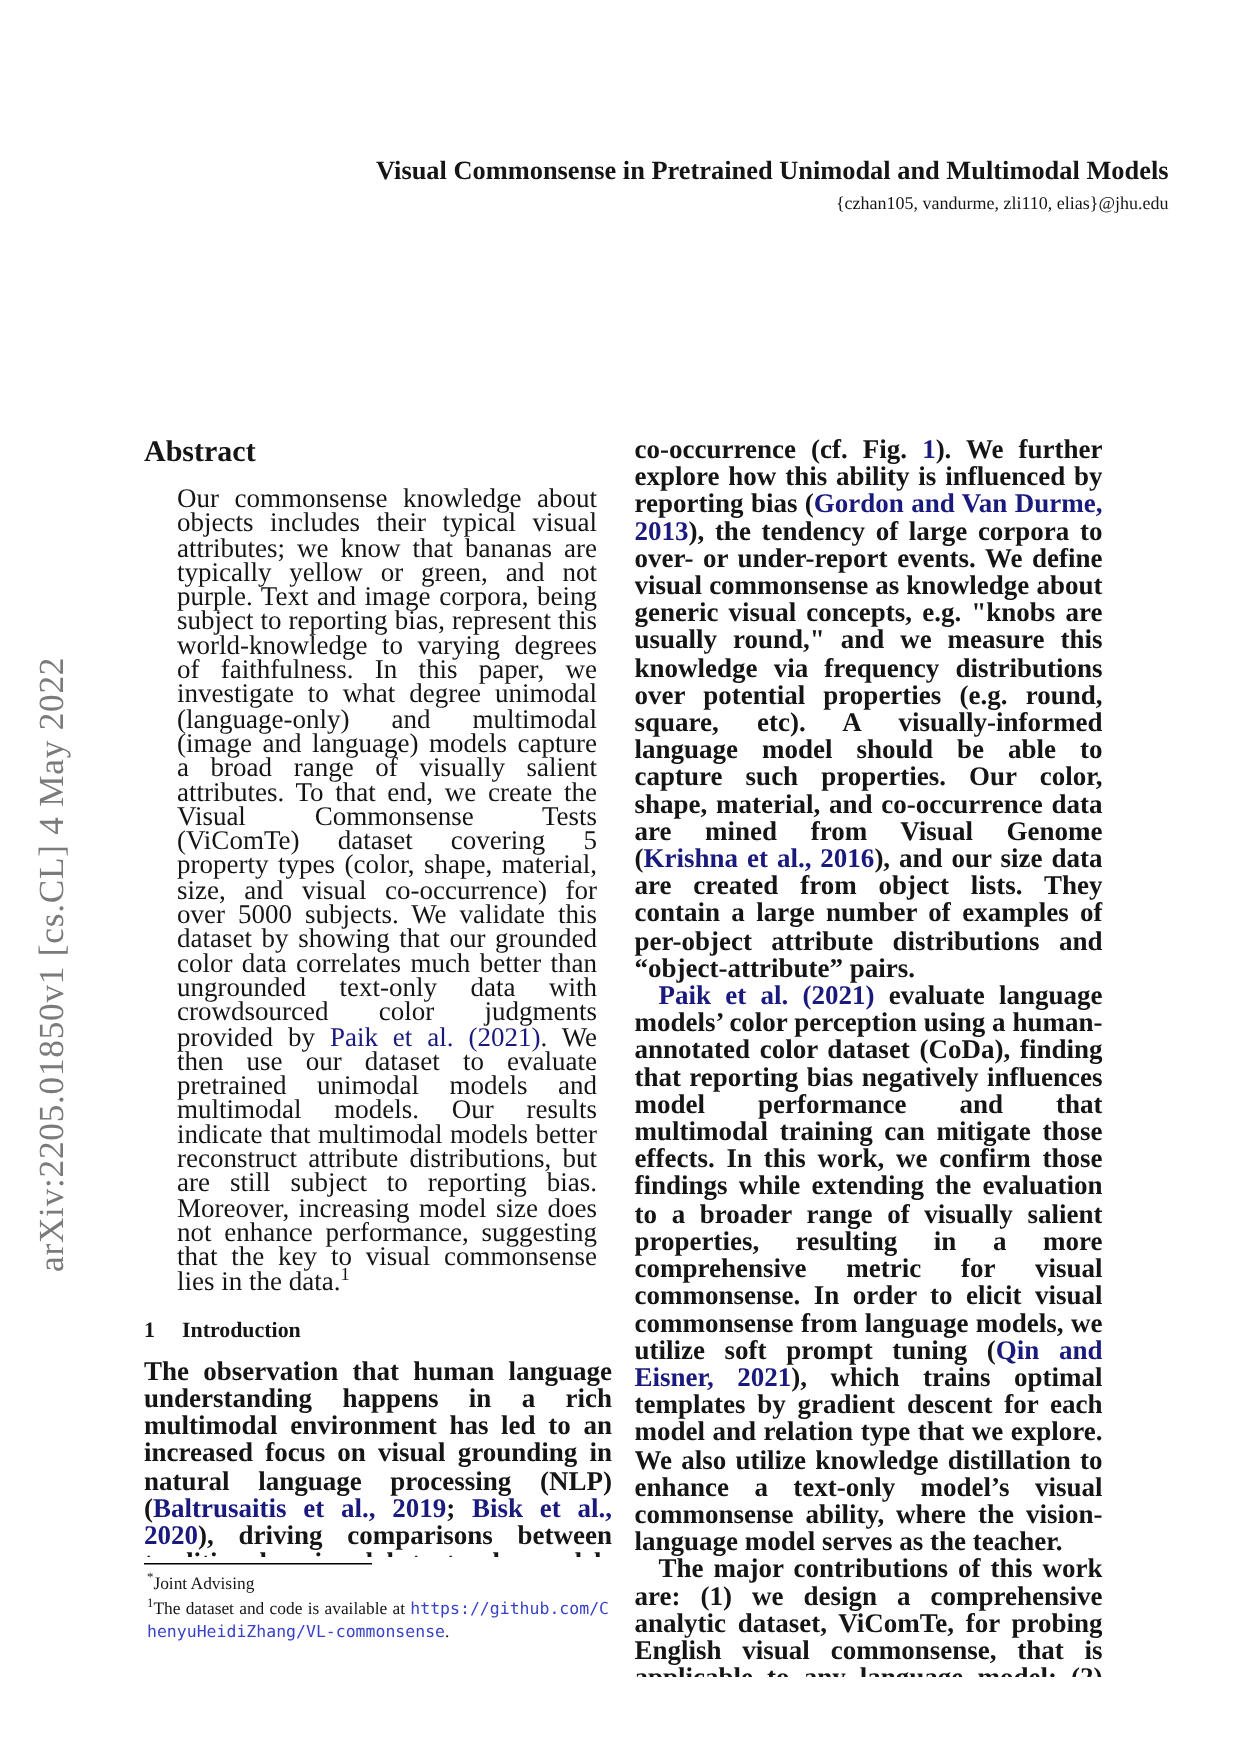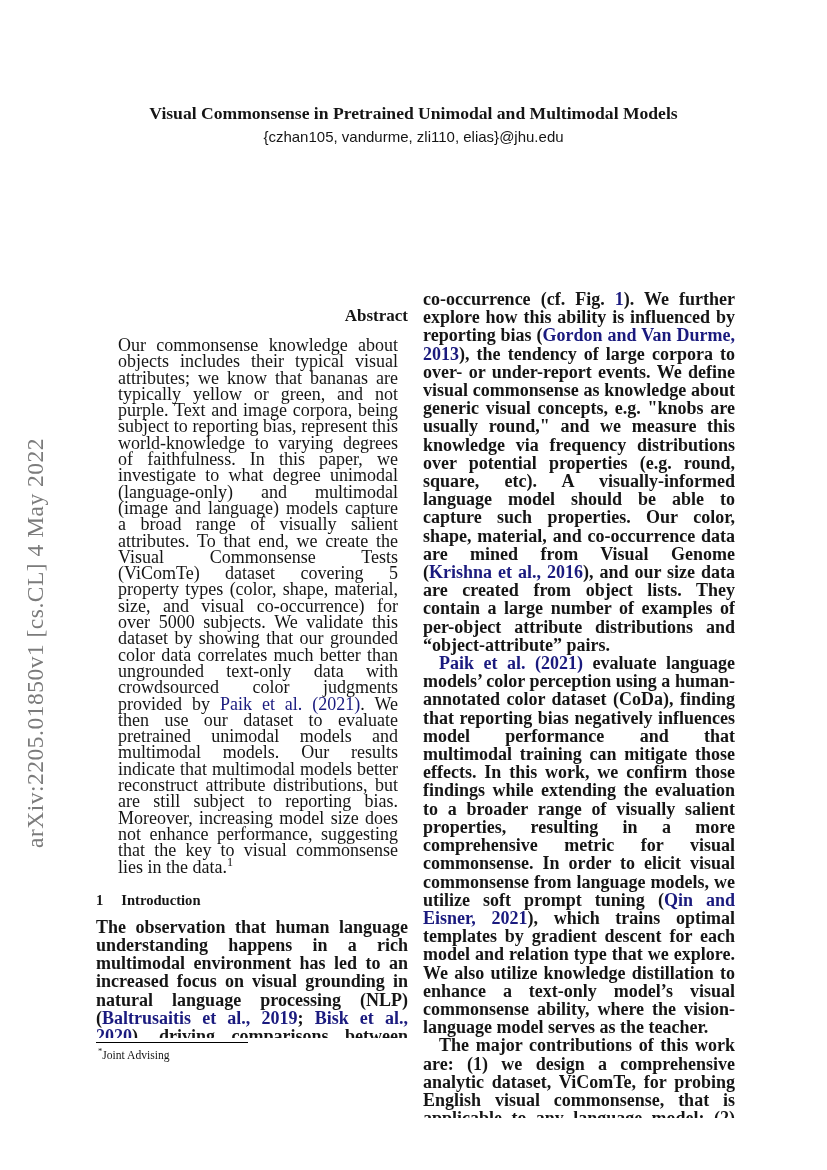--- a/index.html
+++ b/index.html
@@ -20,45 +20,45 @@
     width: 560px;
     transform-origin: 0 0;
     transform: rotate(-90deg);
     font-size: 23.5px;
     letter-spacing: 0.5px;
     color: var(--watermark, #7b7b7b);
     white-space: nowrap;
   }
 
   
-  .header { position: absolute; left: 48px; right: 48px; top: 103px; text-align: center; }
+  .header { position: absolute; left: 48px; right: 48px; top: 103px; text-align: right; }
   .title { font-size: 17.6px; font-weight: bold; margin: 0; }
   .authors {
     margin-top: 44px;
     display: flex; justify-content: center; gap: 38px;
     font-weight: bold; font-size: 14px;
   }
   .author sup { font-size: 9px; font-weight: bold; }
   .affiliation { margin-top: 5px; font-size: 14px; }
   .emails {
     margin-top: 4px;
-    font-family: Liberation Sans, sans-serif;
-    font-size: 15px;
+    font-family: Liberation Serif, serif;
+    font-size: 12px;
   }
 
   
   .col {
     position: absolute; top: 290px; width: 312px;
     text-align: justify;
     hyphens: auto;
   }
   .col-left  { left: 96px;  height: 748px; overflow: hidden; }
   .col-right { left: 423px; height: 828px; overflow: hidden; }
 
-  .abstract-heading { text-align: right; font-weight: bold; font-size: 17px; margin: 16px 0 11px 0; }
+  .abstract-heading { text-align: left; font-weight: bold; font-size: 20px; margin: 0 0 11px 0; }
   .abstract-text {
     margin: 0; padding: 0 10px 0 22px;
     font-size: 18px; line-height: 16.3px;
   }
   .section-heading { font-weight: bold; font-size: 14.6px; margin: 17px 0 9px 0; }
   .sec-num { margin-right: 18px; }
 
   .body-par { margin: 0; font-size: 18px; line-height: 18.2px; font-weight: bold; }
   .body-par.indent { text-indent: 16px; margin-top: 0; }
 
@@ -104,15 +104,16 @@
 
   <div class="col col-right">
     <p class="body-par"><span>co-occurrence (cf. Fig. </span><span class="cite">1</span><span>). We further explore how this ability is influenced by reporting bias (</span><span class="cite">Gordon and Van Durme, 2013</span><span>), the tendency of large corpora to over- or under-report events. We define visual commonsense as knowledge about generic visual concepts, e.g. "knobs are usually round," and we measure this knowledge via frequency distributions over potential properties (e.g. round, square, etc). A visually-informed language model should be able to capture such properties. Our color, shape, material, and co-occurrence data are mined from Visual Genome (</span><span class="cite">Krishna et al., 2016</span><span>), and our size data are created from object lists. They contain a large number of examples of per-object attribute distributions and “object-attribute” pairs.</span></p>
     <p class="body-par indent"><span class="cite">Paik et al. (2021)</span><span> evaluate language models’ color perception using a human-annotated color dataset (CoDa), finding that reporting bias negatively influences model performance and that multimodal training can mitigate those effects. In this work, we confirm those findings while extending the evaluation to a broader range of visually salient properties, resulting in a more comprehensive metric for visual commonsense. In order to elicit visual commonsense from language models, we utilize soft prompt tuning (</span><span class="cite">Qin and Eisner, 2021</span><span>), which trains optimal templates by gradient descent for each model and relation type that we explore. We also utilize knowledge distillation to enhance a text-only model’s visual commonsense ability, where the vision-language model serves as the teacher.</span></p>
     <p class="body-par indent"><span>The major contributions of this work are: (1) we design a comprehensive analytic dataset, ViComTe, for probing English visual commonsense, that is applicable to any language model; (2) we use ViComTe to study models’ ability to capture empirical distributions of visually salient properties. We examine unimodal language models, multimodal vision-language (VL) models, and a knowledge-distilled version of a VL model; and (3) we analyze the effects of reporting bias on the visually-</span></p>
   </div>
 
   <div class="footnotes">
     <div class="fn-rule"></div>
     <p class="fn"><sup>*</sup><span>Joint Advising</span></p>
+    <p class="fn"><sup>1</sup><span><span>The dataset and code is available at </span><span class="url">https://github.com/ChenyuHeidiZhang/VL-commonsense</span><span>.</span></span></p>
   </div>
 
 </div>
 
 </body></html>

